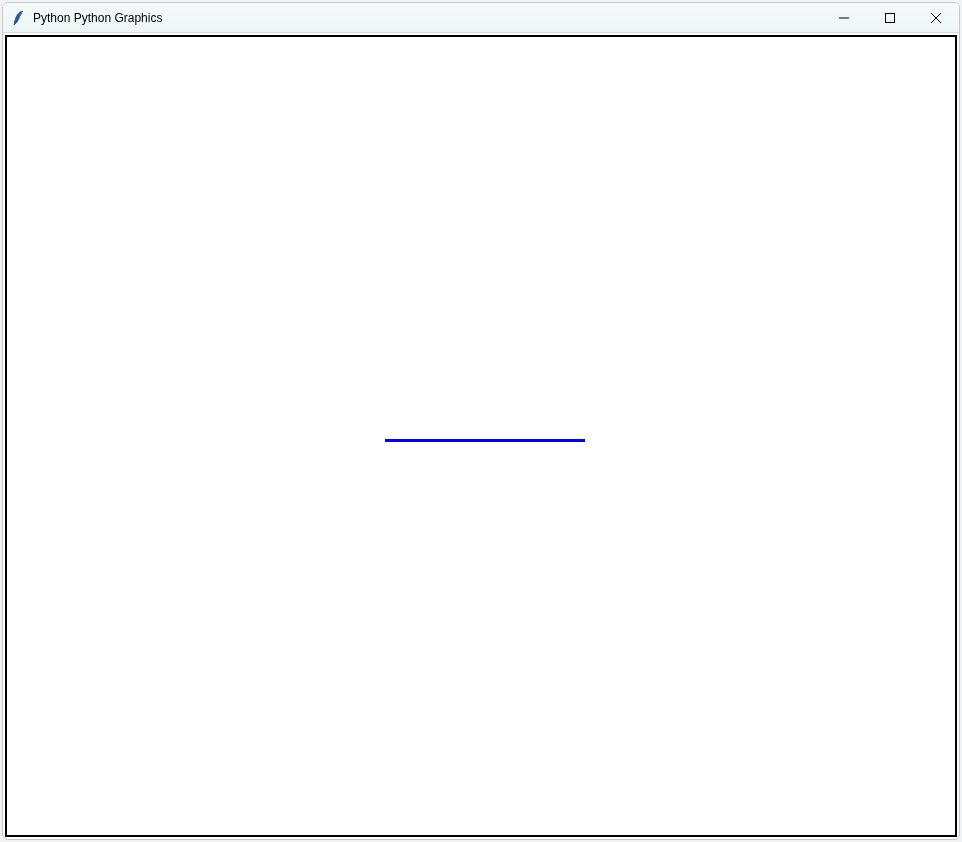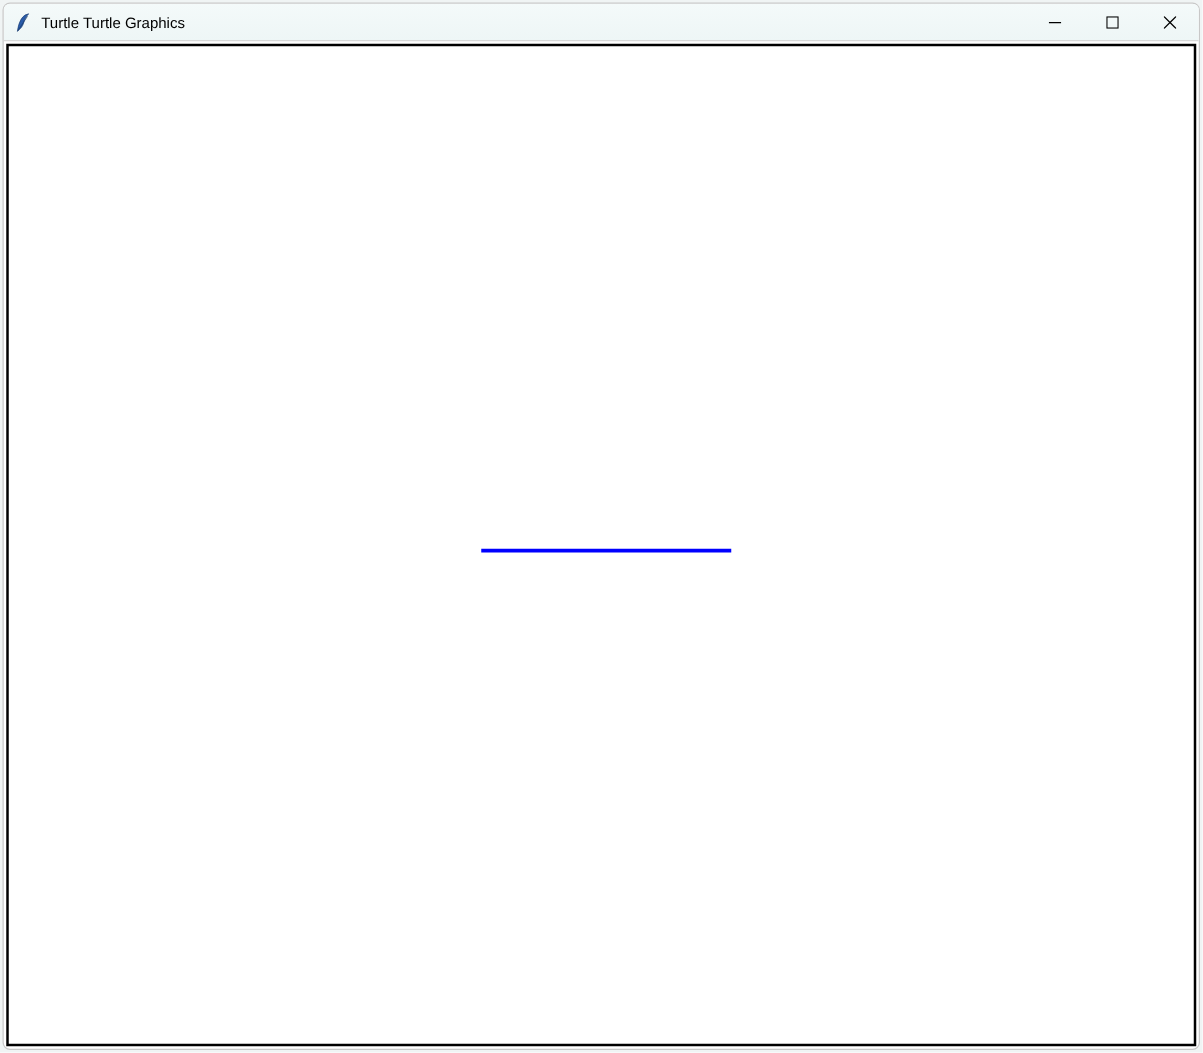--- a/index.html
+++ b/index.html
@@ -94,21 +94,21 @@
 
 <div class="window">
   <div class="titlebar">
     <div class="titlebar-left">
       <span class="app-icon">
         <svg width="14" height="16" viewBox="0 0 14 16">
           <path d="M2 15 C2 15 3 2 11 1 C11 1 8 4 7 8 C6 12 3 14 2 15 Z" fill="#2a5caa" stroke="#1a3c6e" stroke-width="0.5"></path>
           <path d="M2 15 L10 3" stroke="#1a3c6e" stroke-width="0.6"></path>
         </svg>
       </span>
-      <span class="window-title">Turtle Turtle Graphics</span>
+      <span class="window-title">Python Python Graphics</span>
     </div>
     <div class="titlebar-controls">
       <button class="ctrl-btn">
         <svg width="10" height="10" viewBox="0 0 10 10">
           <line x1="0" y1="5" x2="10" y2="5" stroke="#000" stroke-width="1"></line>
         </svg>
       </button>
       <button class="ctrl-btn">
         <svg width="10" height="10" viewBox="0 0 10 10">
           <rect x="0.5" y="0.5" width="9" height="9" fill="none" stroke="#000" stroke-width="1"></rect>

